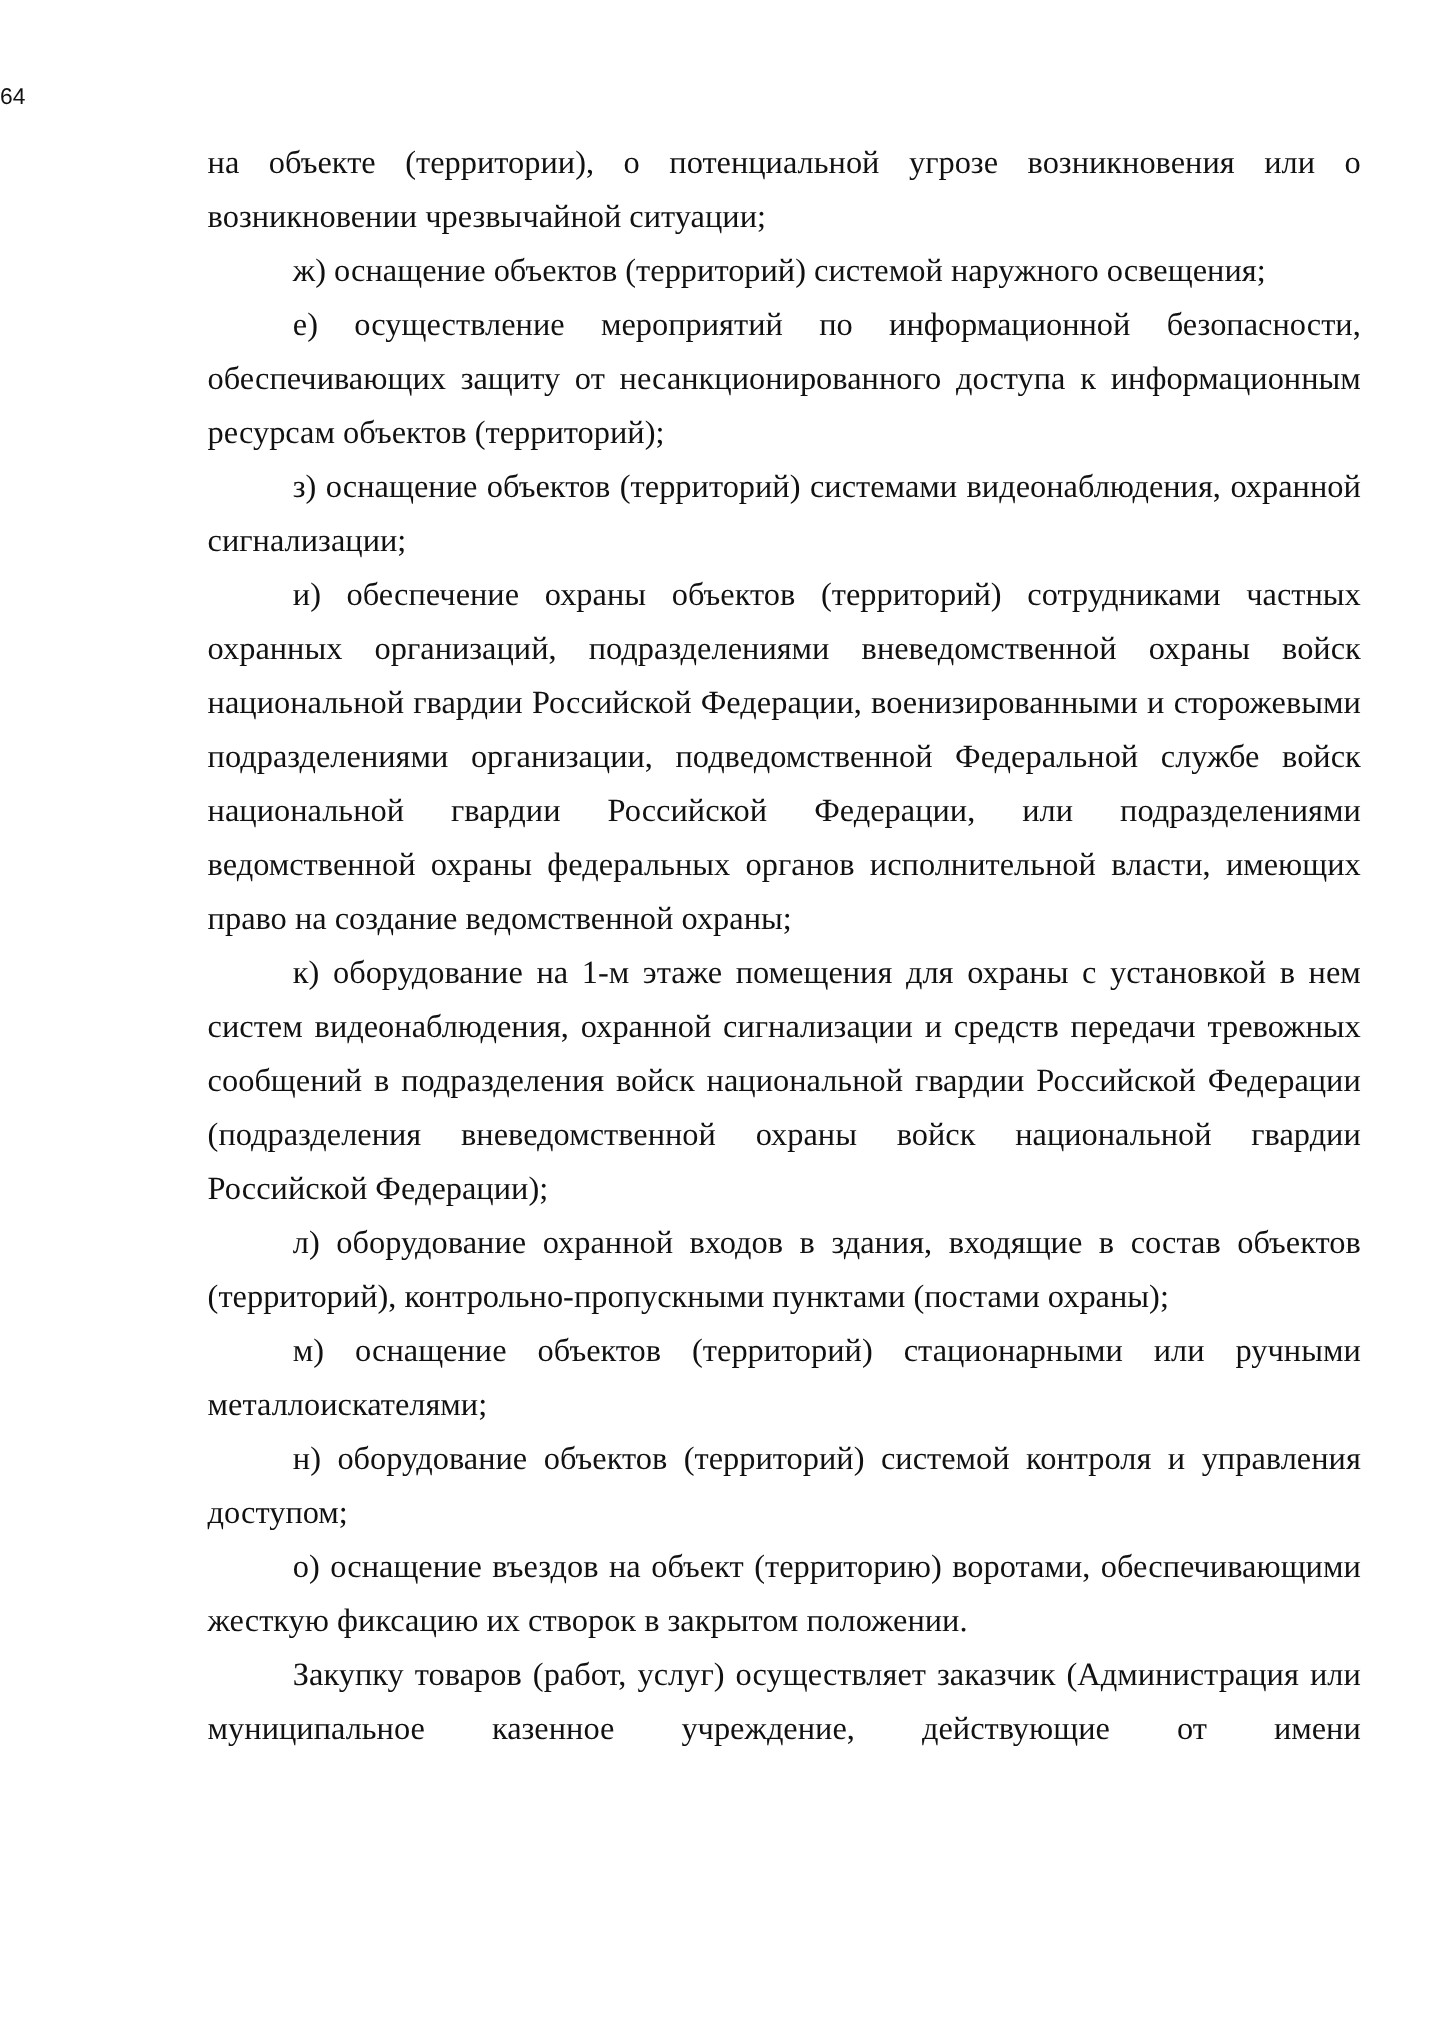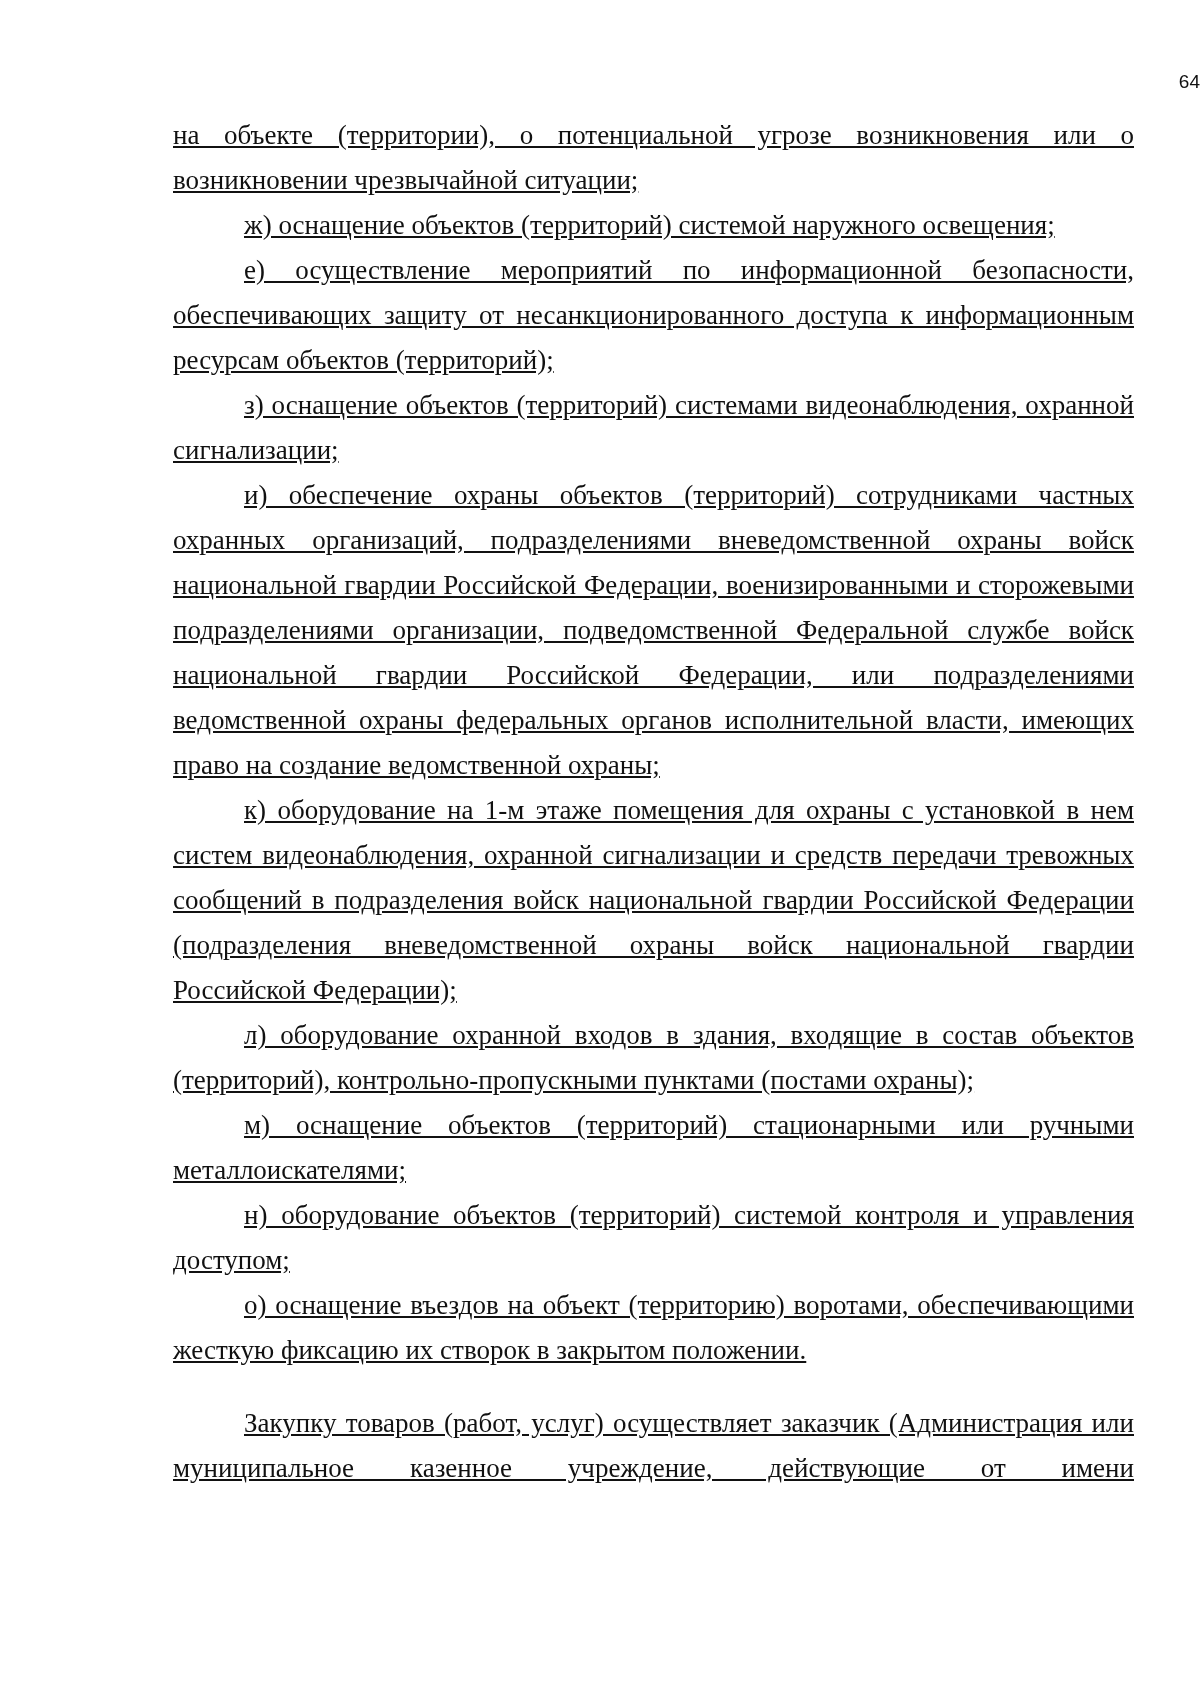--- a/index.html
+++ b/index.html
@@ -13,45 +13,43 @@
       position: relative;
       overflow: hidden;
       color: #111111;
       font-family: "Liberation Serif", "DejaVu Serif", serif;
     }
     .page-number {
       position: absolute;
       top: 70px;
       left: 0;
       width: 1200px;
-      text-align: right;
+      text-align: left;
       font-family: "Liberation Sans", "DejaVu Sans", sans-serif;
       font-size: 19px;
       line-height: 24px;
     }
     .content {
       position: absolute;
       top: 113px;
       left: 173px;
       width: 961px;
       font-size: 27px;
       line-height: 45px;
     }
     .para {
       margin: 0;
       text-align: justify;
       text-align-last: left;
-      text-decoration: underline;
     }
     .para.indent {
       text-indent: 71px;
     }
     .para.justify-last {
       text-align-last: justify;
-      margin-top: 28px;
     }
   </style>
 </head>
 <body>
 
 <div class="page">
   <div class="page-number">64</div>
 
   <div class="content">
     <p class="para">на объекте (территории), о потенциальной угрозе возникновения или о возникновении чрезвычайной ситуации;</p>

